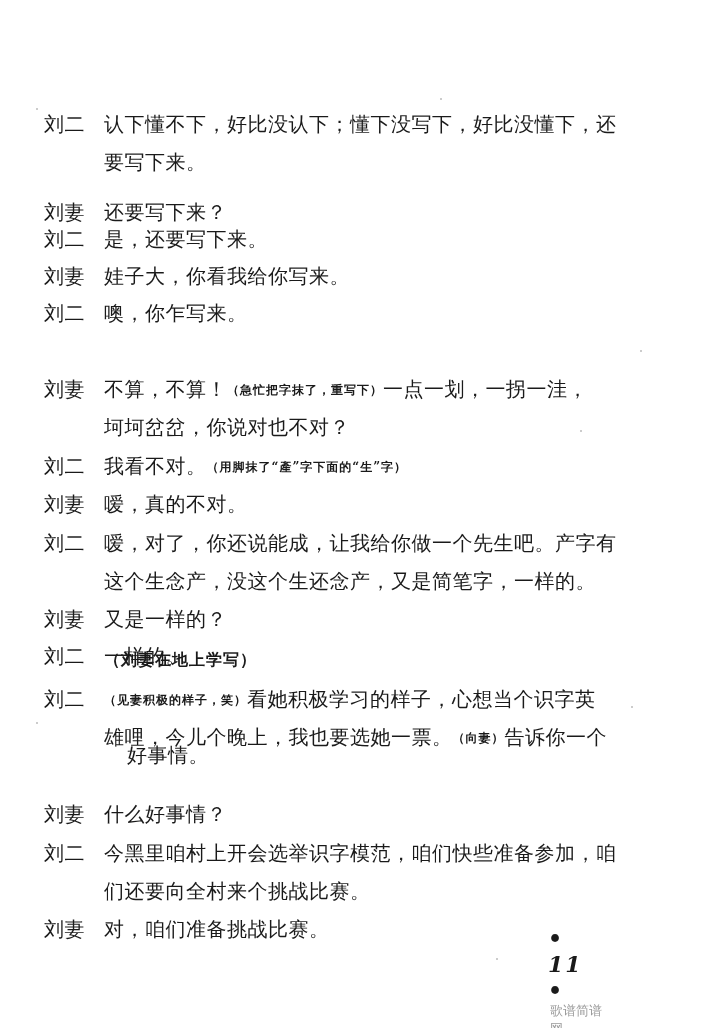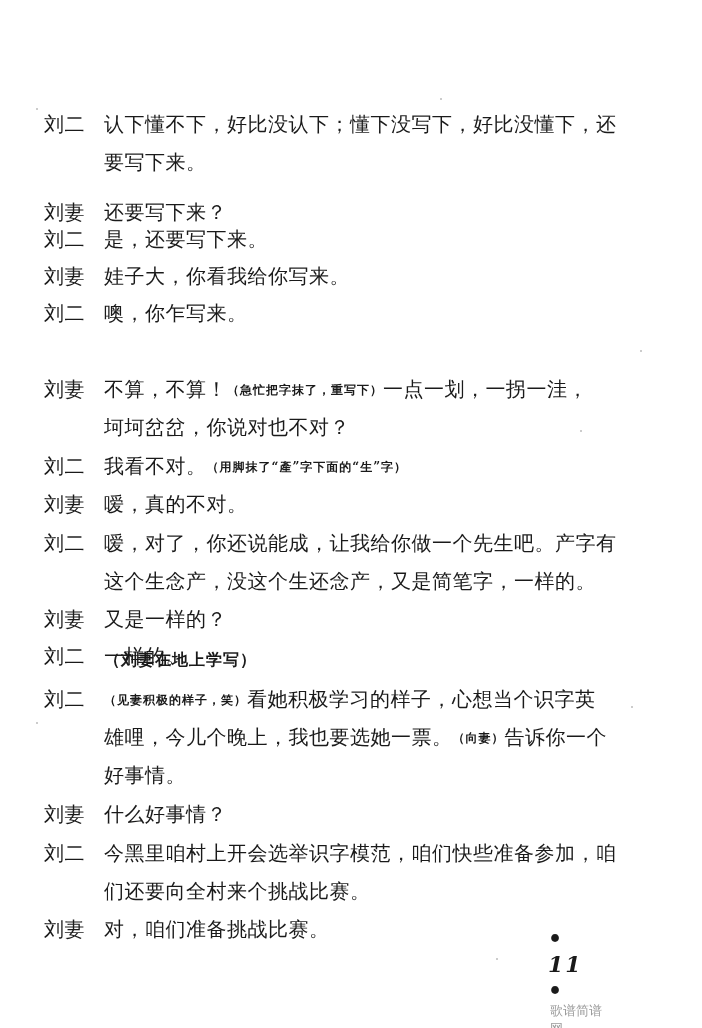--- a/index.html
+++ b/index.html
@@ -145,21 +145,21 @@
   <div class="line stage-line" style="top:645px;">
     <span>（刘妻在地上学写）</span>
   </div>
 
   <div class="line" style="top:684px;">
     <span class="speaker">刘二</span><span class="stage">（见妻积极的样子，笑）</span><span class="text">看她积极学习的样子，心想当个识字英</span>
   </div>
   <div class="line cont" style="top:722px;">
     <span class="text">雄哩，今儿个晚上，我也要选她一票。</span><span class="stage">（向妻）</span><span class="text">告诉你一个</span>
   </div>
-  <div class="line cont" style="top:760px;">
+  <div class="line cont" style="top:740px;margin-left:23px;">
     <span class="text">好事情。</span>
   </div>
 
   <div class="line" style="top:799px;">
     <span class="speaker">刘妻</span><span class="text">什么好事情？</span>
   </div>
 
   <div class="line" style="top:838px;">
     <span class="speaker">刘二</span><span class="text">今黑里咱村上开会选举识字模范，咱们快些准备参加，咱</span>
   </div>

